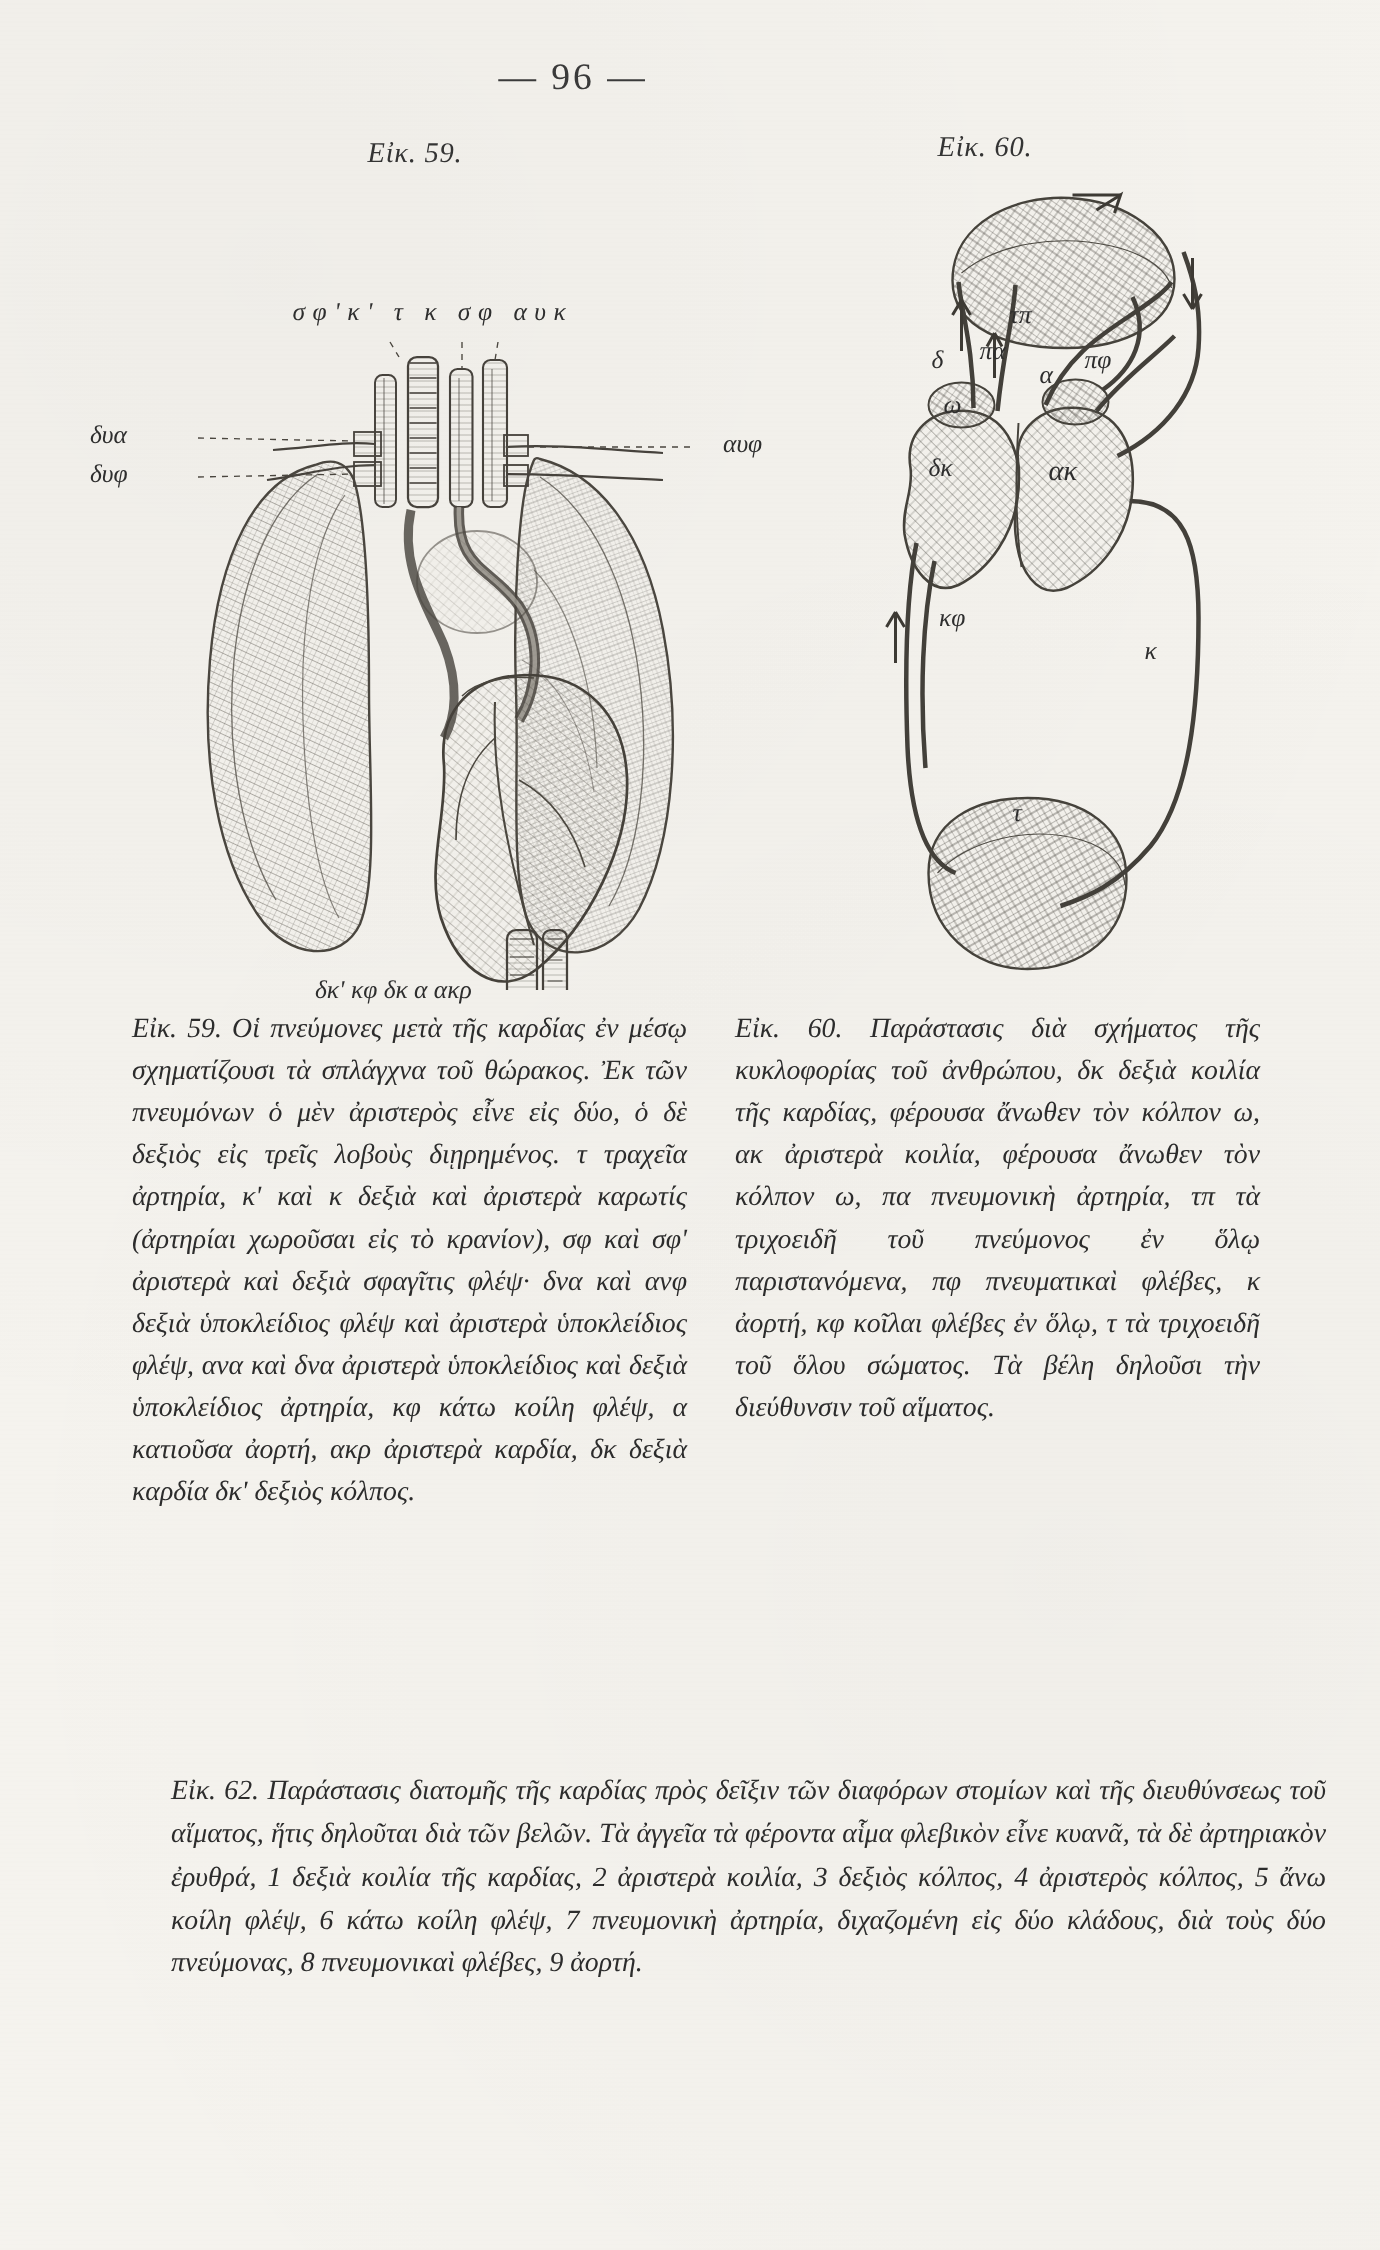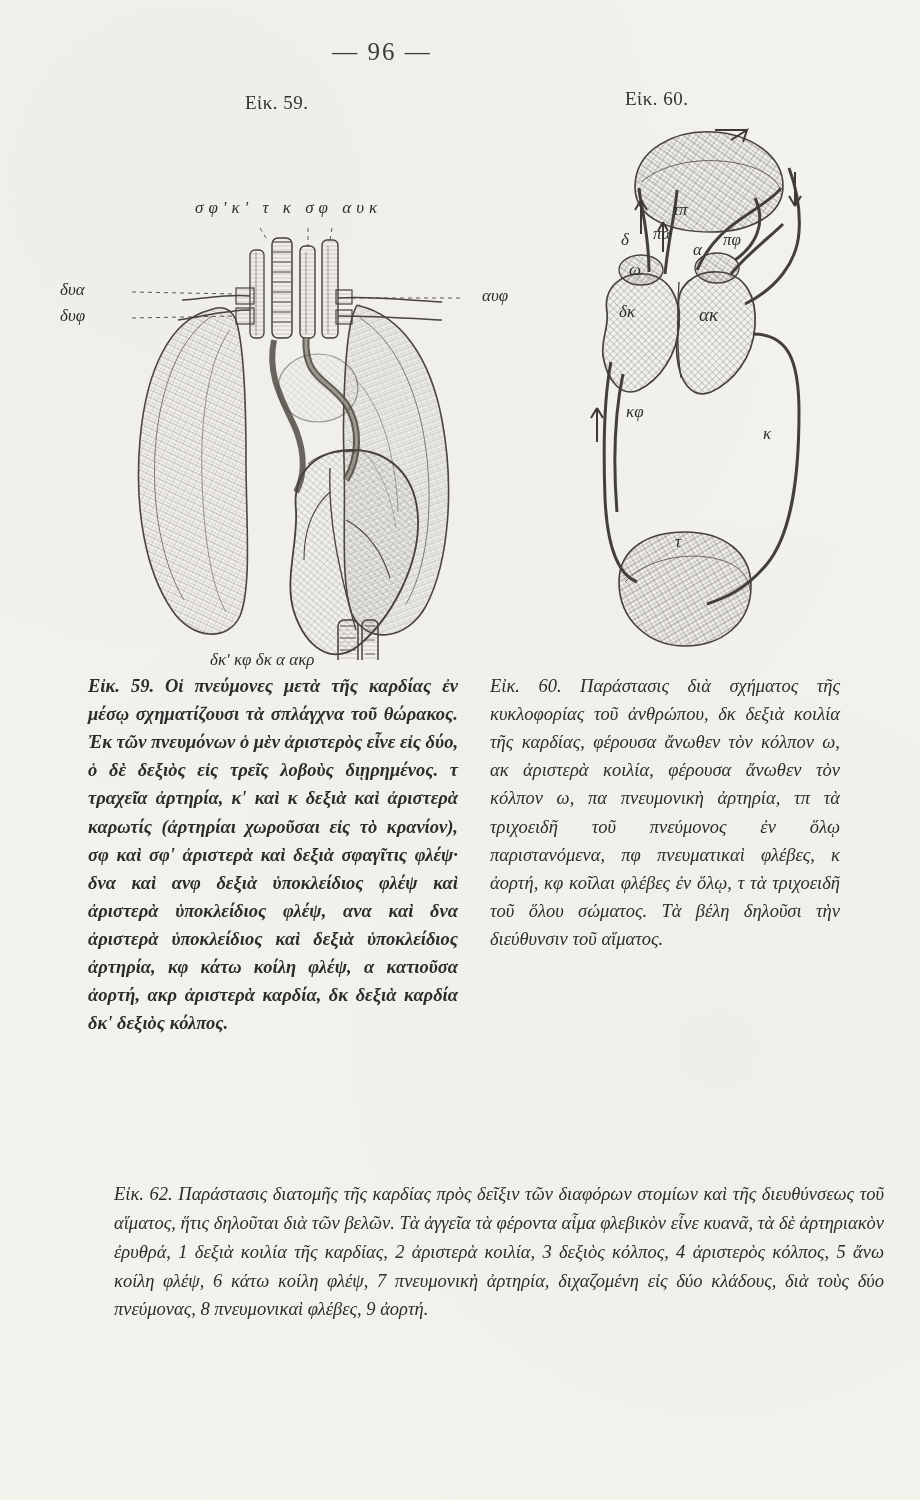--- a/index.html
+++ b/index.html
@@ -32,20 +32,21 @@
     text-align: center;
     font-size: 25px;
     letter-spacing: 2px;
     color: #3a3a3a;
   }
   .fig-caption-top {
     position: absolute;
     font-size: 19px;
     color: #343434;
     letter-spacing: 0.5px;
+    font-style: italic;
   }
   #fig59-title { top: 92px; left: 245px; }
   #fig60-title { top: 88px; left: 625px; }
 
   
   .fig59 {
     position: absolute;
     top: 120px;
     left: 60px;
     width: 440px;
@@ -74,21 +75,21 @@
 
   
   .col {
     position: absolute;
     font-style: italic;
     font-size: 18.5px;
     line-height: 1.52;
     color: #2c2c2c;
     text-align: justify;
   }
-  .col-left  { top: 672px; left: 88px;  width: 370px; font-weight: bold; }
+  .col-left  { top: 672px; left: 88px;  width: 370px; }
   .col-right { top: 672px; left: 490px; width: 350px; }
 
   .section-title {
     position: absolute;
     top: 1098px;
     left: 0;
     width: 920px;
     text-align: center;
     font-size: 21px;
     font-style: italic;

